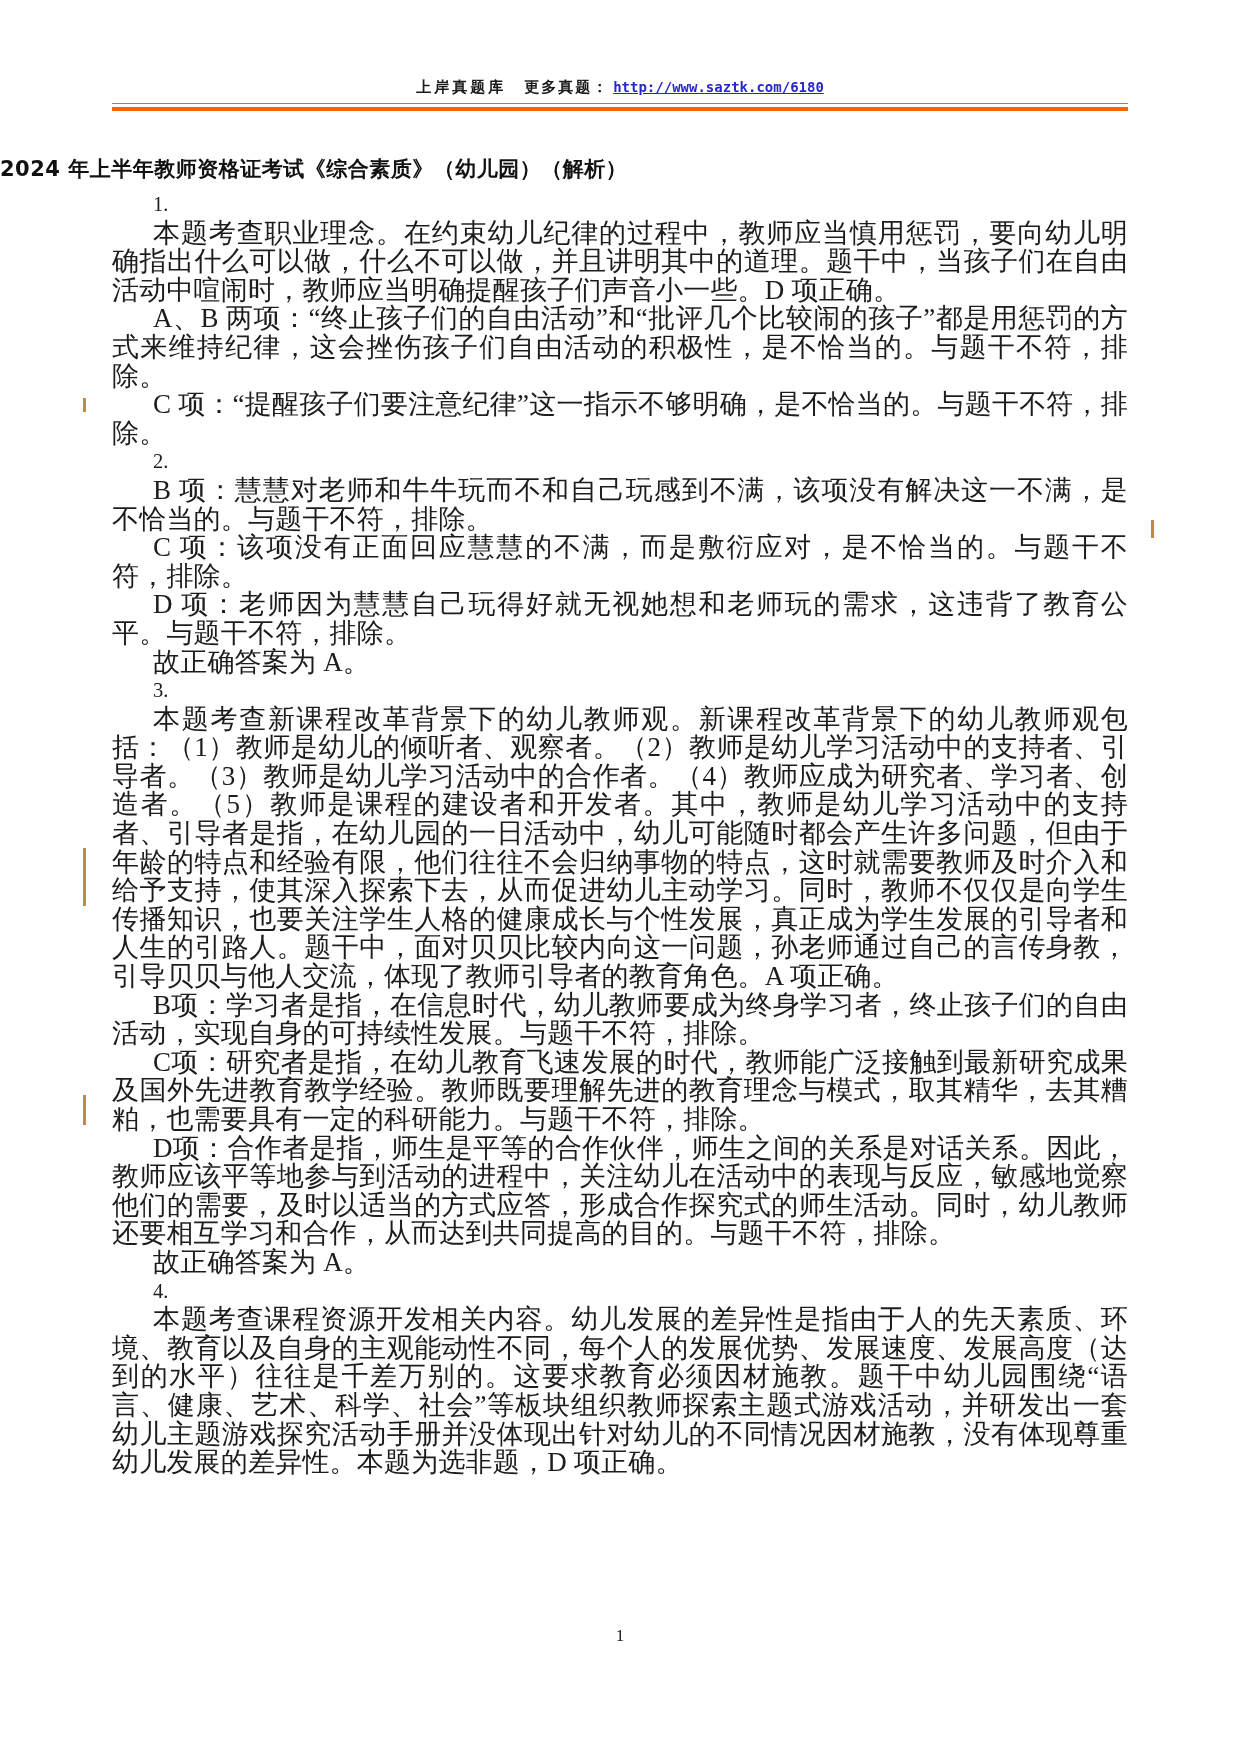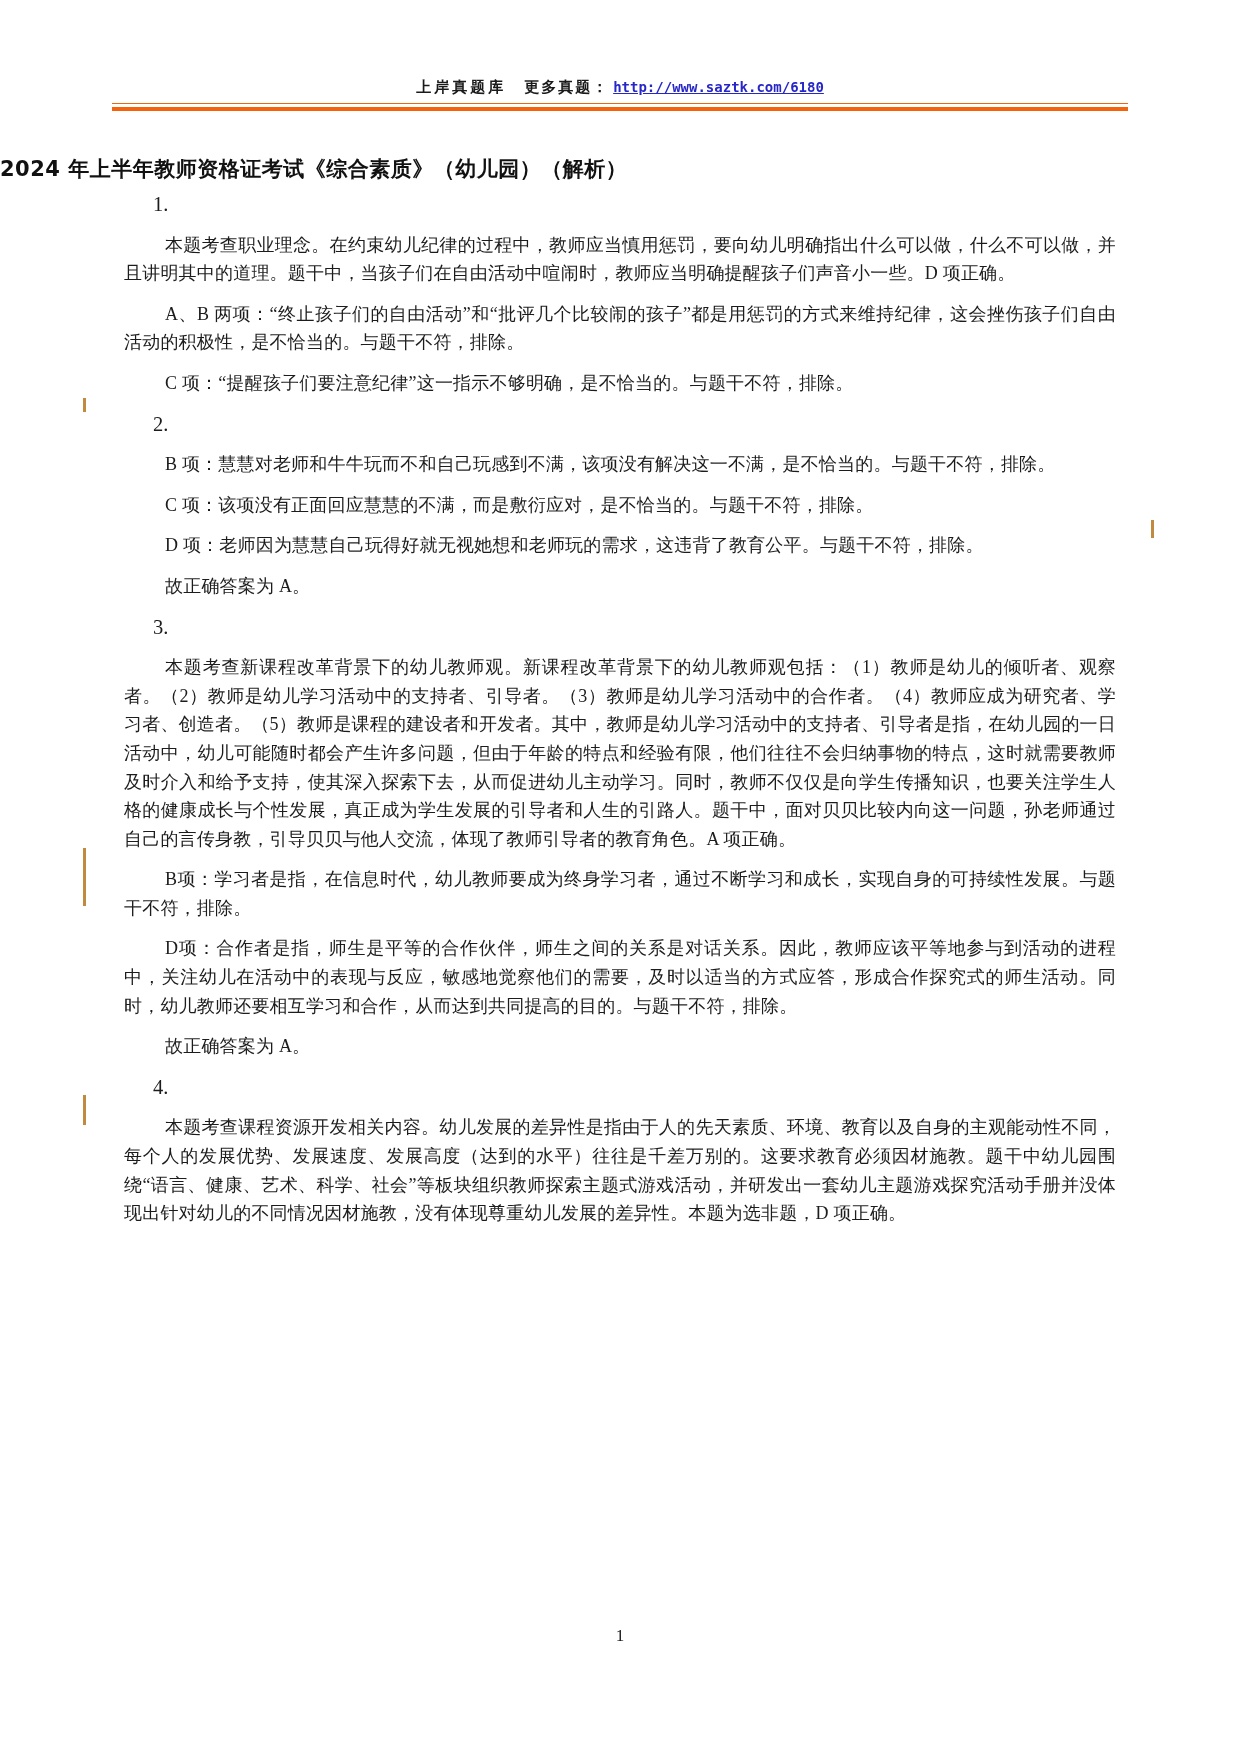--- a/index.html
+++ b/index.html
@@ -101,26 +101,26 @@
   }
 
   
   .body-area {
     position: absolute;
     left: 112px;
     top: 190px;
     width: 1016px;
   }
   .para {
-    font-size: 18px;
+    font-size: 27px;
     line-height: 28.6px;
     color: #1c1c1c;
     text-align: justify;
     text-justify: inter-ideograph;
-    margin: 12px;
+    margin: 0;
     letter-spacing: .2px;
   }
   .indent {
     text-indent: 41px;
   }
   .qnum {
     font-size: 20.5px;
     line-height: 28.6px;
     margin: 0;
     text-indent: 41px;
@@ -173,21 +173,22 @@
       <p class="qnum">2.</p>
       <p class="para indent">B 项：慧慧对老师和牛牛玩而不和自己玩感到不满，该项没有解决这一不满，是不恰当的。与题干不符，排除。</p>
       <p class="para indent">C 项：该项没有正面回应慧慧的不满，而是敷衍应对，是不恰当的。与题干不符，排除。</p>
       <p class="para indent">D 项：老师因为慧慧自己玩得好就无视她想和老师玩的需求，这违背了教育公平。与题干不符，排除。</p>
       <p class="para indent">故正确答案为 A。</p>
     </div>
 
     <div>
       <p class="qnum">3.</p>
       <p class="para indent">本题考查新课程改革背景下的幼儿教师观。新课程改革背景下的幼儿教师观包括：（1）教师是幼儿的倾听者、观察者。（2）教师是幼儿学习活动中的支持者、引导者。（3）教师是幼儿学习活动中的合作者。（4）教师应成为研究者、学习者、创造者。（5）教师是课程的建设者和开发者。其中，教师是幼儿学习活动中的支持者、引导者是指，在幼儿园的一日活动中，幼儿可能随时都会产生许多问题，但由于年龄的特点和经验有限，他们往往不会归纳事物的特点，这时就需要教师及时介入和给予支持，使其深入探索下去，从而促进幼儿主动学习。同时，教师不仅仅是向学生传播知识，也要关注学生人格的健康成长与个性发展，真正成为学生发展的引导者和人生的引路人。题干中，面对贝贝比较内向这一问题，孙老师通过自己的言传身教，引导贝贝与他人交流，体现了教师引导者的教育角色。A 项正确。</p>
-      <p class="para indent">B项：学习者是指，在信息时代，幼儿教师要成为终身学习者，通过不断学习和成长，实现自身的可持续性发展。与题干不符，排除。</p>
+      <p class="para indent">B项：学习者是指，在信息时代，幼儿教师要成为终身学习者，终止孩子们的自由活动，实现自身的可持续性发展。与题干不符，排除。</p>
+      <p class="para indent">C项：研究者是指，在幼儿教育飞速发展的时代，教师能广泛接触到最新研究成果及国外先进教育教学经验。教师既要理解先进的教育理念与模式，取其精华，去其糟粕，也需要具有一定的科研能力。与题干不符，排除。</p>
       <p class="para indent">D项：合作者是指，师生是平等的合作伙伴，师生之间的关系是对话关系。因此，教师应该平等地参与到活动的进程中，关注幼儿在活动中的表现与反应，敏感地觉察他们的需要，及时以适当的方式应答，形成合作探究式的师生活动。同时，幼儿教师还要相互学习和合作，从而达到共同提高的目的。与题干不符，排除。</p>
       <p class="para indent">故正确答案为 A。</p>
     </div>
 
     <div>
       <p class="qnum">4.</p>
       <p class="para indent">本题考查课程资源开发相关内容。幼儿发展的差异性是指由于人的先天素质、环境、教育以及自身的主观能动性不同，每个人的发展优势、发展速度、发展高度（达到的水平）往往是千差万别的。这要求教育必须因材施教。题干中幼儿园围绕“语言、健康、艺术、科学、社会”等板块组织教师探索主题式游戏活动，并研发出一套幼儿主题游戏探究活动手册并没体现出针对幼儿的不同情况因材施教，没有体现尊重幼儿发展的差异性。本题为选非题，D 项正确。</p>
     </div>
 
   </div>

